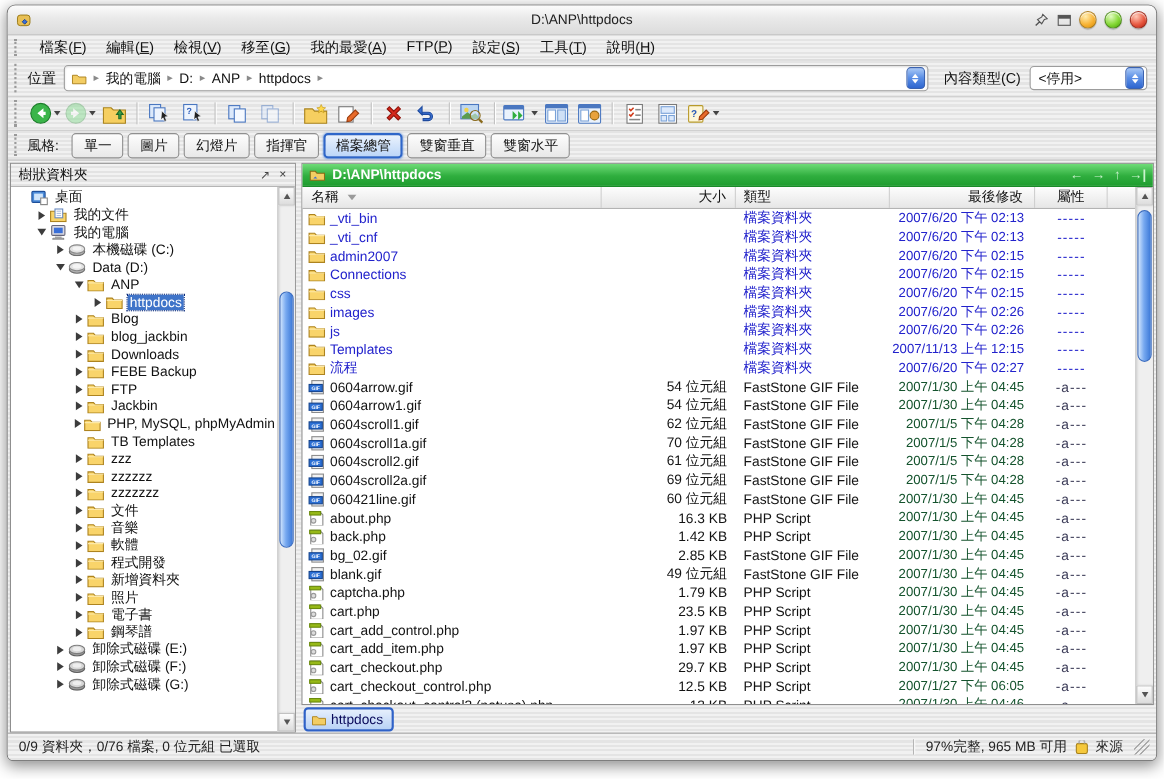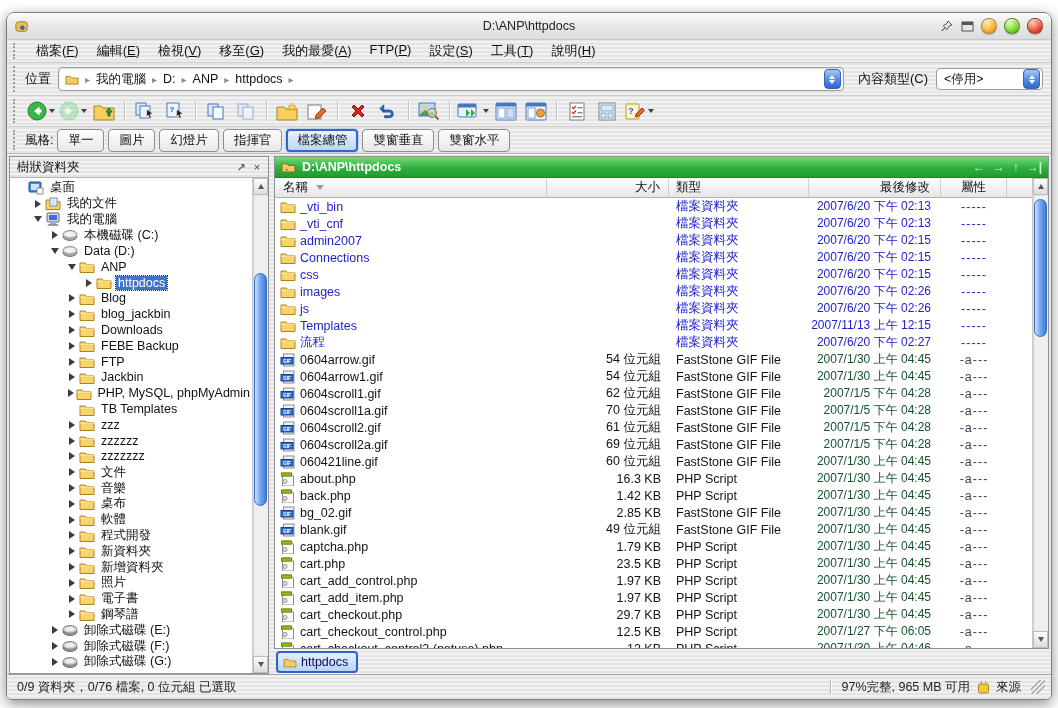--- a/index.html
+++ b/index.html
@@ -1,17 +1,17 @@
 <!DOCTYPE html>
 <html><head>
 <meta charset="utf-8">
 <style>
   html,body{margin:0;padding:0;}
   body{width:1058px;height:708px;background:#fff;font-family:"Liberation Sans","DejaVu Sans",sans-serif;position:relative;overflow:hidden;-webkit-font-smoothing:antialiased;}
-  .window{position:absolute;left:6px;top:12px;width:1044px;height:686px;border:1px solid #7e7e7e;border-radius:8px 8px 6px 6px;
+  .window{position:absolute;left:6px;top:4px;width:1044px;height:686px;border:1px solid #7e7e7e;border-radius:8px 8px 6px 6px;
     background:repeating-linear-gradient(180deg,#f1f1f1 0 2px,#e4e4e4 2px 4px);
     box-shadow:0 4px 14px rgba(0,0,0,.45);display:flex;flex-direction:column;overflow:hidden;}
   
   .titlebar{height:26px;display:flex;align-items:center;padding:0 8px;position:relative;
     background:linear-gradient(180deg,#fcfcfc,#e9e9e9 45%,#dcdcdc);border-bottom:1px solid #c6c6c6;}
   .title-text{position:absolute;left:0;right:0;text-align:center;font-size:12.5px;color:#222;}
   .tb-right{margin-left:auto;display:flex;align-items:center;gap:7px;z-index:2;}
   .mini-ic{width:14px;height:13px;display:inline-flex;align-items:center;justify-content:center;color:#555;font-size:11px;}
   .wbtn{width:14px;height:14px;border-radius:50%;border:1px solid rgba(120,90,20,.55);box-shadow:inset 0 1px 1px rgba(255,255,255,.8),0 1px 1px rgba(0,0,0,.25);}
   .wbtn.min{background:radial-gradient(circle at 35% 28%,#ffedb0,#f8b335 55%,#d98b00);}
@@ -35,21 +35,21 @@
   .ct-label{margin:0 8px 0 14px;color:#111;}
   .ct-combo{width:96px;height:20px;background:#fff;border:1px solid #9c9c9c;border-radius:4px;display:flex;align-items:center;padding:0 2px 0 7px;font-size:12.5px;color:#111;}
   
   .toolbar{height:30px;display:flex;align-items:center;padding:0 4px;border-bottom:1px solid #cdcdcd;}
   .tbtn{height:26px;min-width:26px;display:flex;align-items:center;justify-content:center;border-radius:3px;padding:0 2px;}
   .tbtn svg{display:block;}
   .caret{width:0;height:0;border-left:3px solid transparent;border-right:3px solid transparent;border-top:4px solid #444;margin-left:2px;}
   .tsep{width:1px;height:20px;background:#c2c2c2;margin:0 5px;box-shadow:1px 0 0 #fff;}
   
   .stylebar{height:26px;display:flex;align-items:center;padding:0 4px;border-bottom:1px solid #b9b9b9;font-size:12.5px;}
-  .style-label{margin-right:4px;color:#111;}
+  .style-label{margin-right:12px;color:#111;}
   .stab{padding:2px 10px;border:1px solid #8f8f8f;border-radius:4px;margin-right:4px;background:linear-gradient(180deg,#fdfdfd,#e8e8e8);color:#111;}
   .stab.active{border:2px solid #2e66c9;background:linear-gradient(180deg,#eaf2fd,#bcd6f8);padding:1px 9px;box-shadow:0 0 2px #6d9be0;}
   
   .main{flex:1;display:flex;min-height:0;padding:2px 2px 0 2px;}
   
   .treepanel{width:258px;border:1px solid #8f8f8f;background:#fff;display:flex;flex-direction:column;min-height:0;}
   .tree-hd{height:20px;display:flex;align-items:center;padding:0 4px 0 7px;font-size:12.5px;color:#111;
     background:repeating-linear-gradient(180deg,#f2f2f2 0 2px,#e3e3e3 2px 4px);border-bottom:1px solid #b5b5b5;}
   .tree-hd .hd-ic{margin-left:auto;color:#444;font-size:11px;width:14px;text-align:center;}
   .tree-hd .hd-ic + .hd-ic{margin-left:2px;}
@@ -605,57 +605,33 @@
             <div class="tree-item" style="padding-left: 55px;">
               <span class="tw right">
                 <i></i>
               </span>
               <span class="ticon">
                 <svg width="16" height="13" viewBox="0 0 16 13">
                   <path d="M1 3h5l1.6 1.8H15v7.7H1z" fill="#f9d46a" stroke="#ad831f"></path>
                   <path d="M1 5.2h14" stroke="#fde9a8"></path>
                 </svg>
               </span>
-              <span class="tlabel">桌布</span>
-            </div>
-            <div class="tree-item" style="padding-left: 55px;">
-              <span class="tw right">
-                <i></i>
-              </span>
-              <span class="ticon">
-                <svg width="16" height="13" viewBox="0 0 16 13">
-                  <path d="M1 3h5l1.6 1.8H15v7.7H1z" fill="#f9d46a" stroke="#ad831f"></path>
-                  <path d="M1 5.2h14" stroke="#fde9a8"></path>
-                </svg>
-              </span>
               <span class="tlabel">軟體</span>
             </div>
             <div class="tree-item" style="padding-left: 55px;">
               <span class="tw right">
                 <i></i>
               </span>
               <span class="ticon">
                 <svg width="16" height="13" viewBox="0 0 16 13">
                   <path d="M1 3h5l1.6 1.8H15v7.7H1z" fill="#f9d46a" stroke="#ad831f"></path>
                   <path d="M1 5.2h14" stroke="#fde9a8"></path>
                 </svg>
               </span>
               <span class="tlabel">程式開發</span>
-            </div>
-            <div class="tree-item" style="padding-left: 55px;">
-              <span class="tw right">
-                <i></i>
-              </span>
-              <span class="ticon">
-                <svg width="16" height="13" viewBox="0 0 16 13">
-                  <path d="M1 3h5l1.6 1.8H15v7.7H1z" fill="#f9d46a" stroke="#ad831f"></path>
-                  <path d="M1 5.2h14" stroke="#fde9a8"></path>
-                </svg>
-              </span>
-              <span class="tlabel">新資料夾</span>
             </div>
             <div class="tree-item" style="padding-left: 55px;">
               <span class="tw right">
                 <i></i>
               </span>
               <span class="ticon">
                 <svg width="16" height="13" viewBox="0 0 16 13">
                   <path d="M1 3h5l1.6 1.8H15v7.7H1z" fill="#f9d46a" stroke="#ad831f"></path>
                   <path d="M1 5.2h14" stroke="#fde9a8"></path>
                 </svg>

